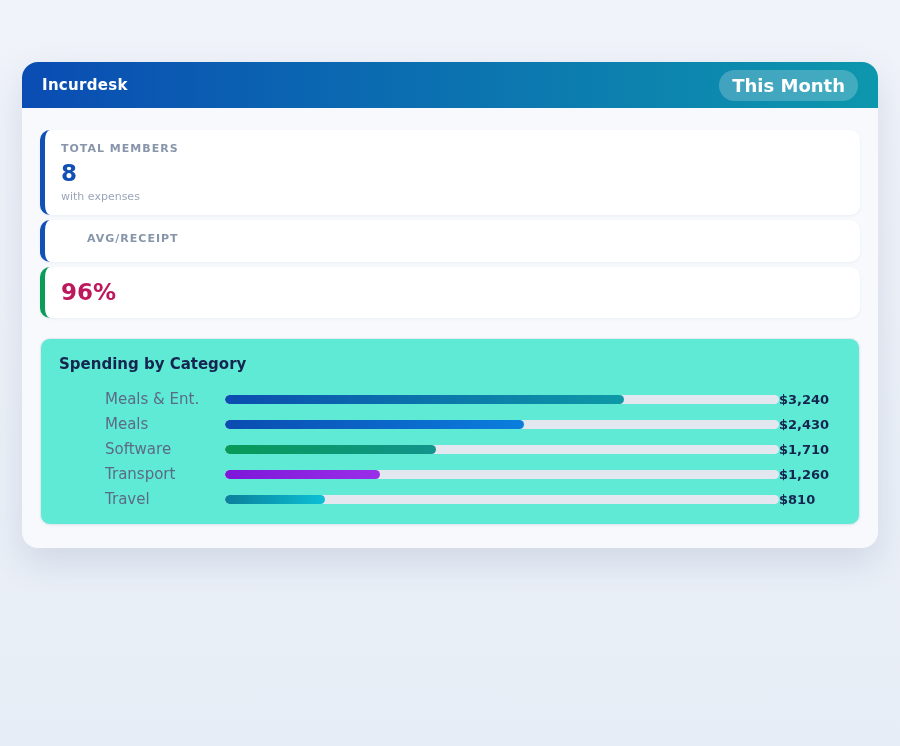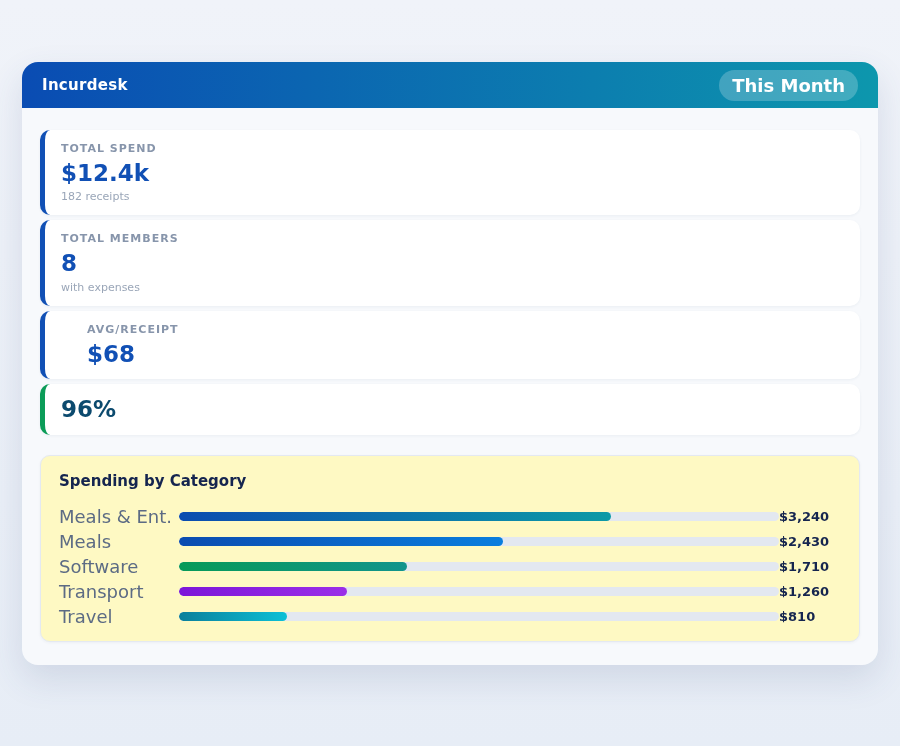--- a/index.html
+++ b/index.html
@@ -68,42 +68,43 @@
     line-height: 1.15;
   }
   .stat-sub {
     font-size: 11px;
     color: #9aa6b8;
     margin-top: 4px;
   }
   .stat-sub:empty { display: none; }
   .chart-card {
     margin-top: 20px;
-    background: #fef9c3;
+    background: #5eead4;
     border: 1px solid #e4e9f1;
     border-radius: 10px;
     padding: 16px 18px 12px 18px;
     box-shadow: 0 1px 3px rgba(40, 60, 100, 0.05);
   }
   .chart-title {
     font-size: 15px;
     font-weight: bold;
     color: #15254f;
     margin-bottom: 14px;
   }
   .chart-row {
     display: flex;
     align-items: center;
     height: 25px;
   }
   .cat-label {
     width: 120px;
     flex: 0 0 120px;
-    font-size: 18px;
+    font-size: 15px;
     color: #5c6b84;
+    margin-left: 46px;
   }
   .bar-track {
     flex: 1;
     height: 9px;
     background: #e3e8f0;
     border-radius: 5px;
     overflow: hidden;
   }
   .bar-fill {
     height: 100%;
@@ -123,40 +124,34 @@
 <body>
 
 <div class="app-card">
   <div class="app-header">
     <div class="app-title">Incurdesk</div>
     <div class="period-badge">This Month</div>
   </div>
 
   <div class="content">
 
-    <div class="stat-card" style="border-left-color: rgb(17, 80, 181);">
-      <div class="stat-label">TOTAL SPEND</div>
-      <div class="stat-value" style="color: rgb(17, 80, 181);">$12.4k</div>
-      <div class="stat-sub">182 receipts</div>
-    </div>
 
     <div class="stat-card" style="border-left-color: rgb(17, 80, 181);">
       <div class="stat-label">TOTAL MEMBERS</div>
       <div class="stat-value" style="color: rgb(17, 80, 181);">8</div>
       <div class="stat-sub">with expenses</div>
     </div>
 
     <div class="stat-card" style="border-left-color: rgb(17, 80, 181); padding-left: 42px;">
       <div class="stat-label">AVG/RECEIPT</div>
-      <div class="stat-value" style="color: rgb(17, 80, 181);">$68</div>
 
     </div>
 
     <div class="stat-card" style="border-left-color: rgb(11, 156, 88);">
-      <div class="stat-value" style="color: #0c4a6e;">96%</div>
+      <div class="stat-value" style="color: #be185d;">96%</div>
 
     </div>
 
     <div class="chart-card">
       <div class="chart-title">Spending by Category</div>
 
       <div class="chart-row">
         <span class="cat-label">Meals &amp; Ent.</span>
         <div class="bar-track" style="background: rgb(227, 232, 240);">
             <div class="bar-fill" style="width: 72%; background: linear-gradient(90deg, rgb(11, 76, 176), rgb(13, 154, 166));"></div>

